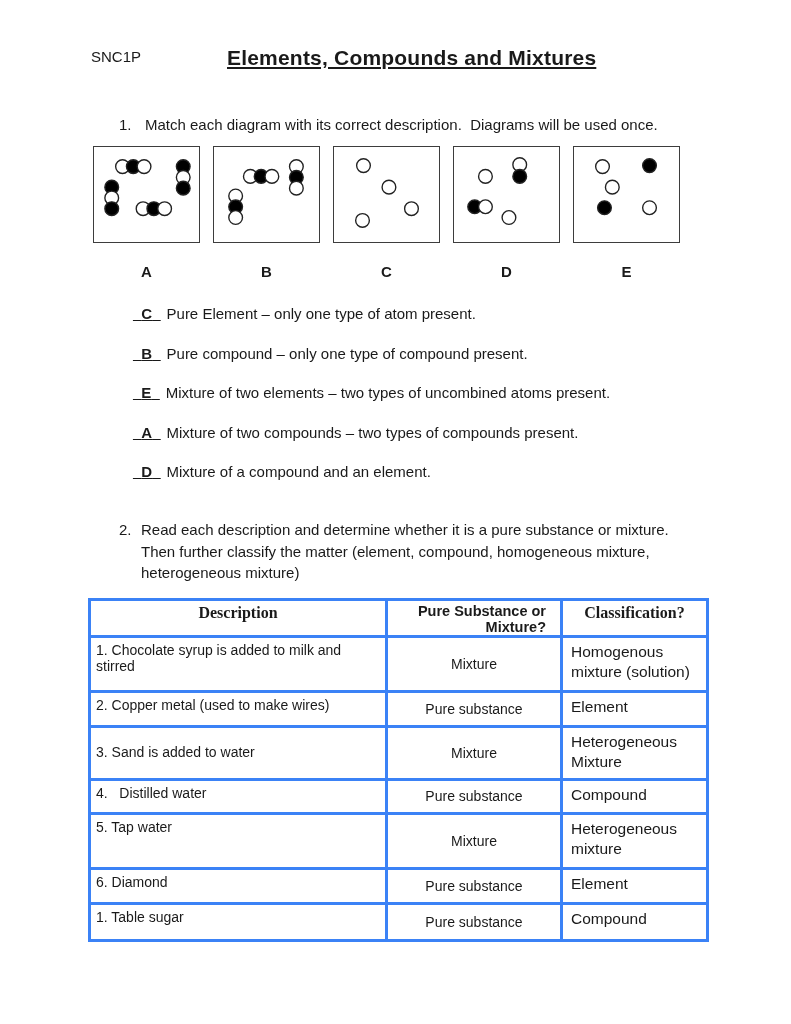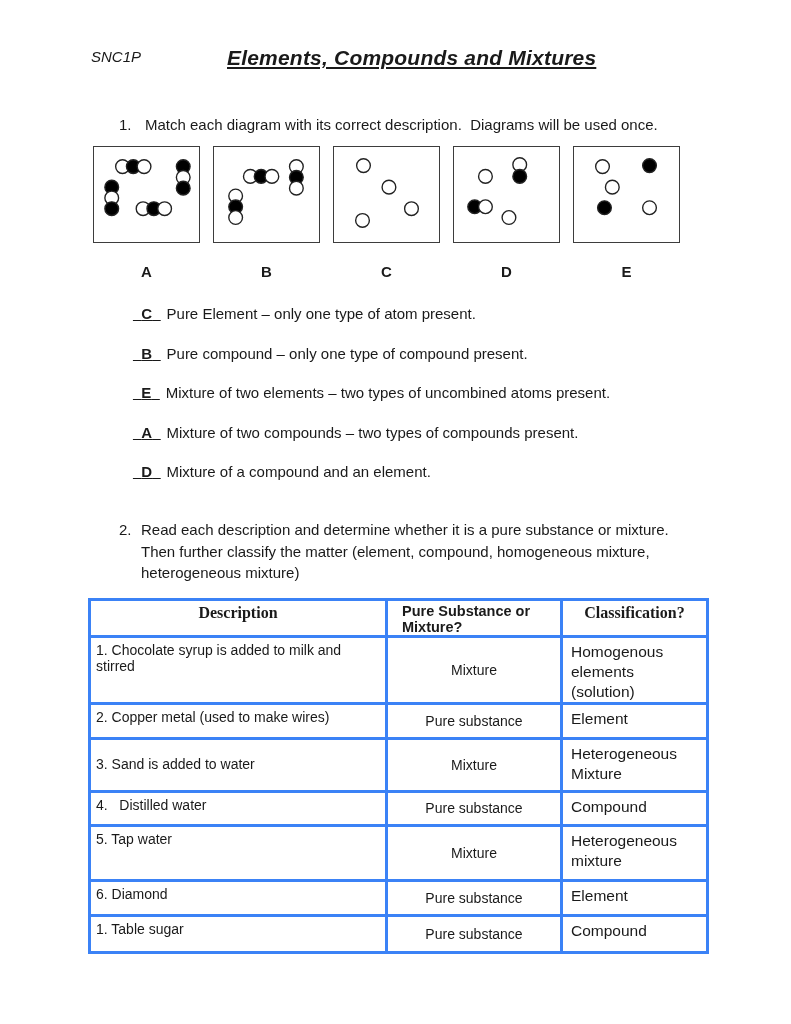--- a/index.html
+++ b/index.html
@@ -8,21 +8,21 @@
     width:791px;height:1024px;
     background:#ffffff;
     color:#1a1a1a;
     font-family:"Liberation Sans","DejaVu Sans",sans-serif;
     font-size:15px;
     overflow:hidden;
     box-sizing:border-box;
     padding-top:46px;
   }
   
-  .hdr{position:relative;height:24px;font-style:italic;}
+  .hdr{position:relative;height:24px;}
   .course{position:absolute;left:91px;top:2px;font-size:15px;}
   .title{
     position:absolute;left:227px;top:0;
     font-size:21px;font-weight:bold;text-decoration:underline;
     letter-spacing:.2px;
   }
   
   .q1{display:flex;margin:46px 0 0 119px;}
   .qnum{width:26px;flex:none;}
   .q1 .qtext{white-space:pre-wrap;}
@@ -60,21 +60,21 @@
     border:3px solid #3b82f6;
     box-sizing:border-box;
   }
   th.h-serif{
     font-family:"Liberation Serif","DejaVu Serif",serif;
     font-size:16px;font-weight:bold;text-align:center;vertical-align:top;
     padding-top:3px;
   }
   th.h-sans{
     font-family:"Liberation Sans","DejaVu Sans",sans-serif;
-    font-size:14.5px;font-weight:bold;text-align:left;vertical-align:top;
+    font-size:14.5px;font-weight:bold;text-align:right;vertical-align:top;
     line-height:16px;padding:2px 14px 0 14px;
   }
   tr.hrow{height:34px;}
   td.desc{
     vertical-align:top;text-align:left;
     font-size:14px;padding:4px 6px 0 5px;
     white-space:pre-wrap;
   }
   td.mid{
     vertical-align:middle;text-align:center;
@@ -199,21 +199,21 @@
       </colgroup>
     <tbody>
         <tr class="hrow">
       <th class="h-serif">Description</th>
       <th class="h-sans">Pure Substance or Mixture?</th>
       <th class="h-serif">Classification?</th>
     </tr>
     <tr style="height:55px;">
       <td class="desc">1. Chocolate syrup is added to milk and stirred</td>
       <td class="mid">Mixture</td>
-      <td class="clsf">Homogenous elements (solution)</td>
+      <td class="clsf">Homogenous mixture (solution)</td>
     </tr>
     <tr style="height:35px;padding-left:36px;">
       <td class="desc">2. Copper metal (used to make wires)</td>
       <td class="mid">Pure substance</td>
       <td class="clsf">Element</td>
     </tr>
     <tr style="height:53px;">
       <td class="desc" style="padding-top:16px;">3. Sand is added to water</td>
       <td class="mid">Mixture</td>
       <td class="clsf">Heterogeneous Mixture</td>

